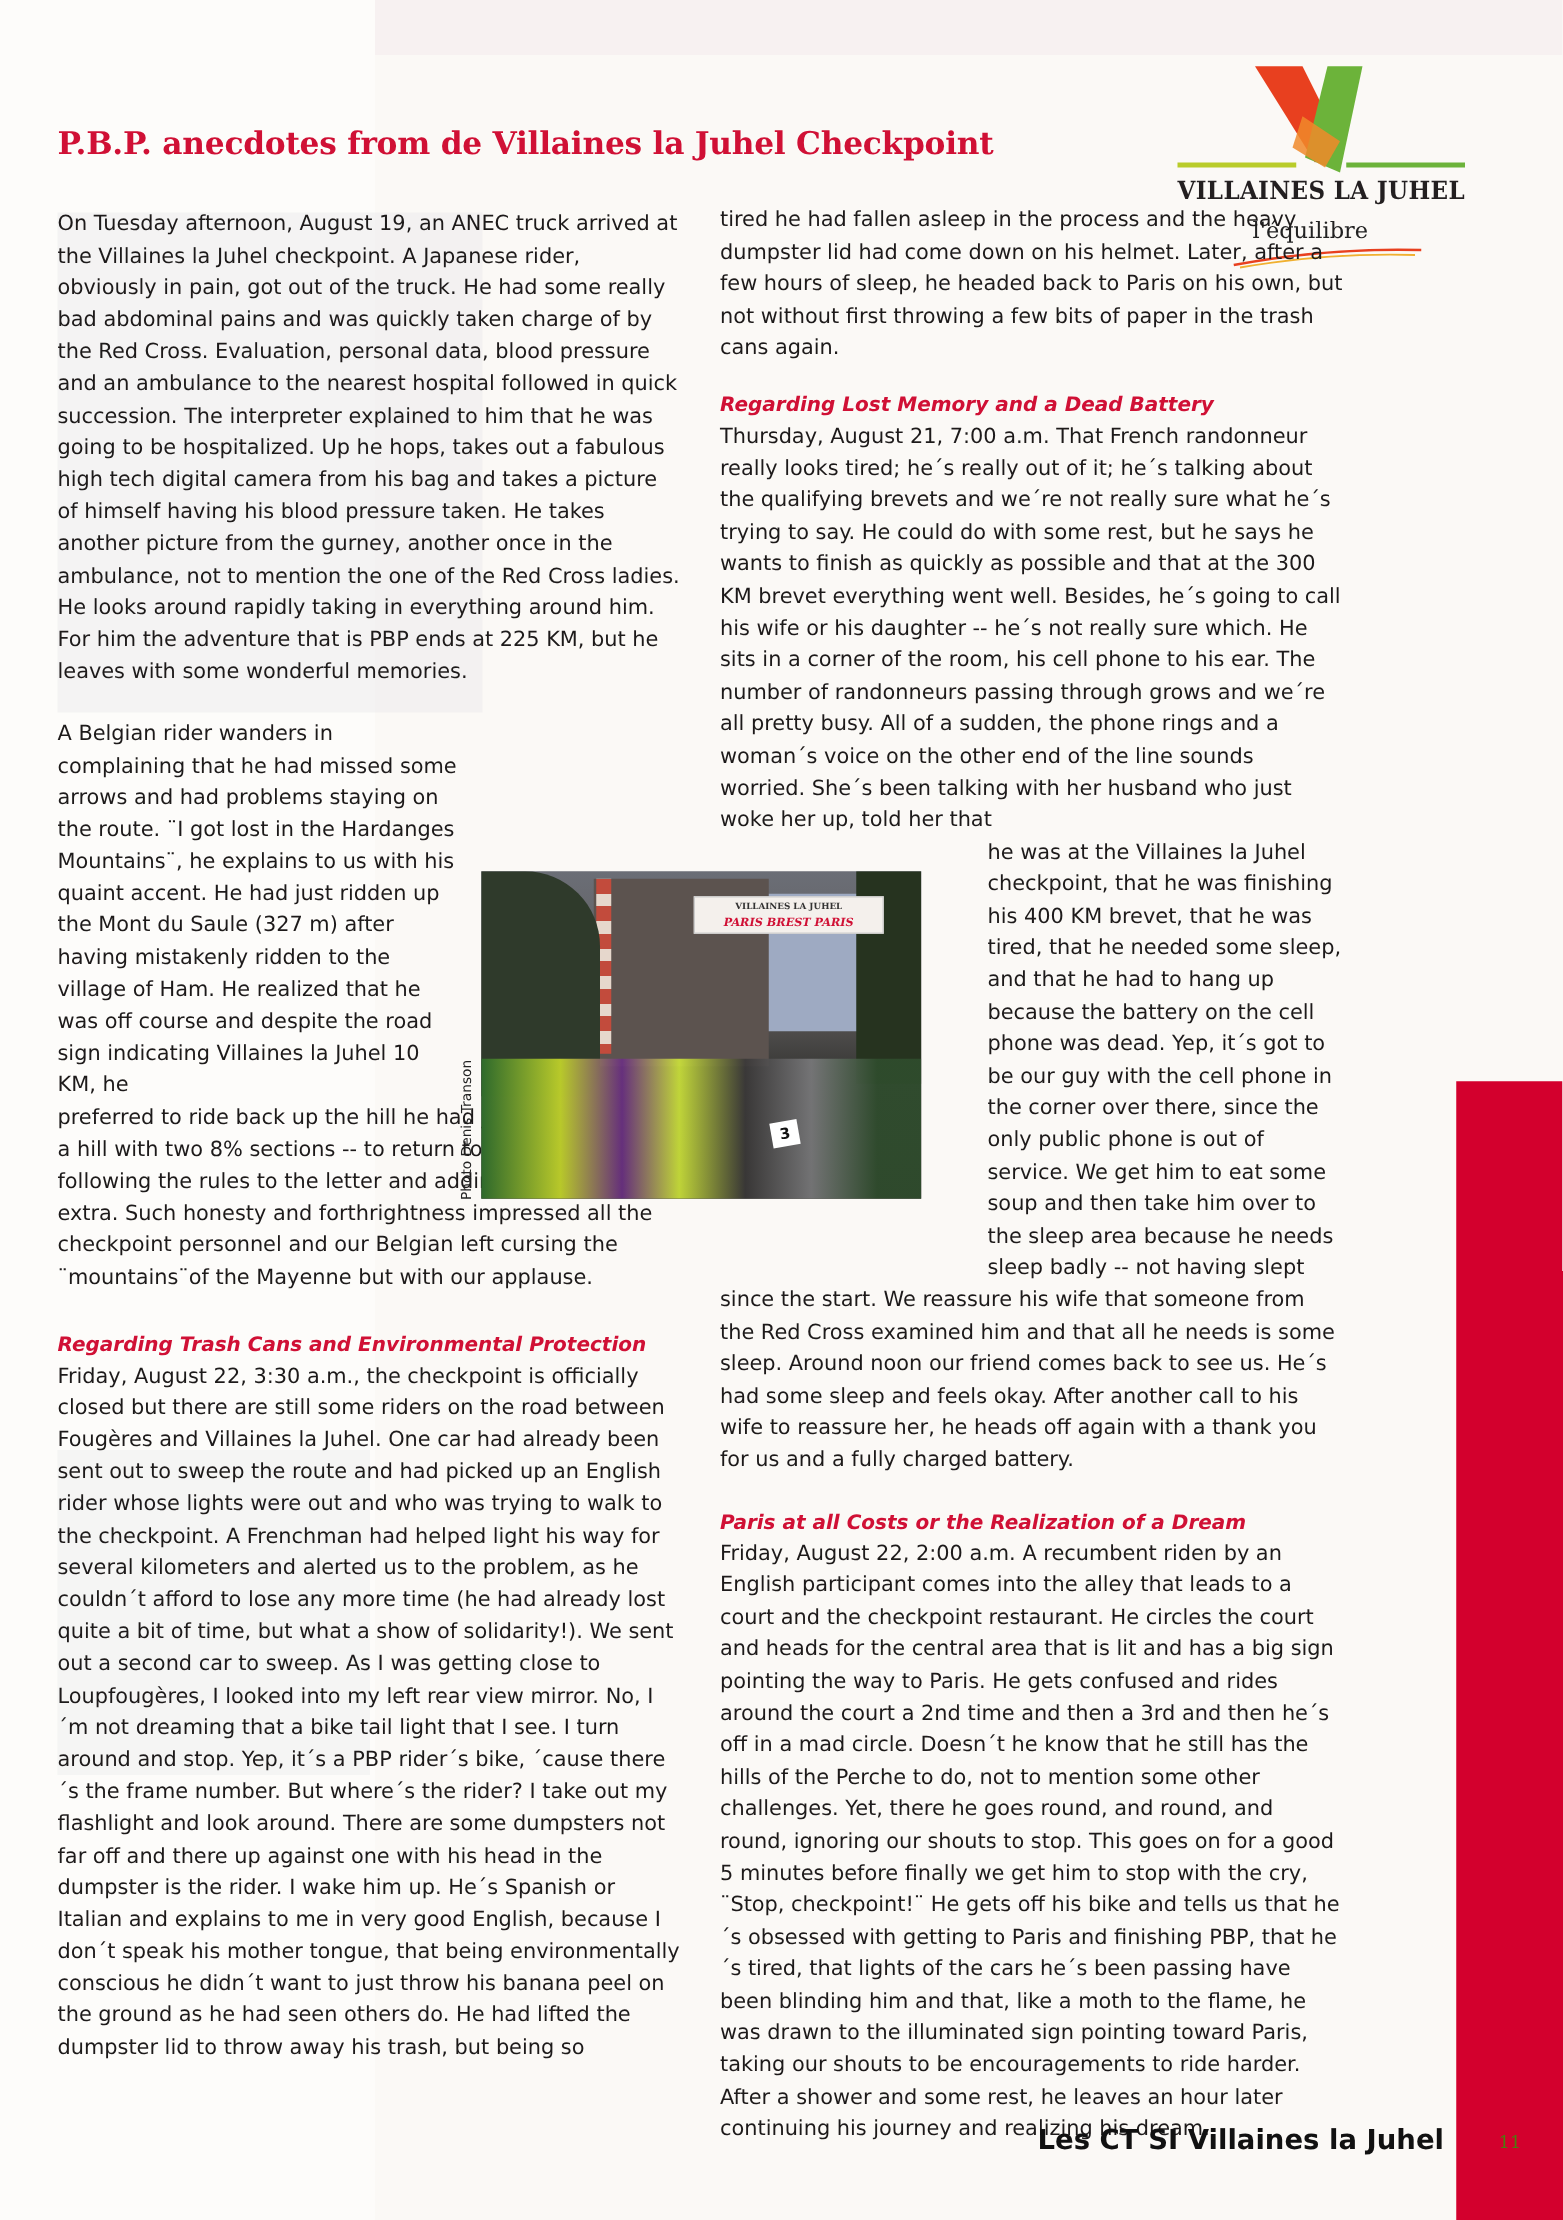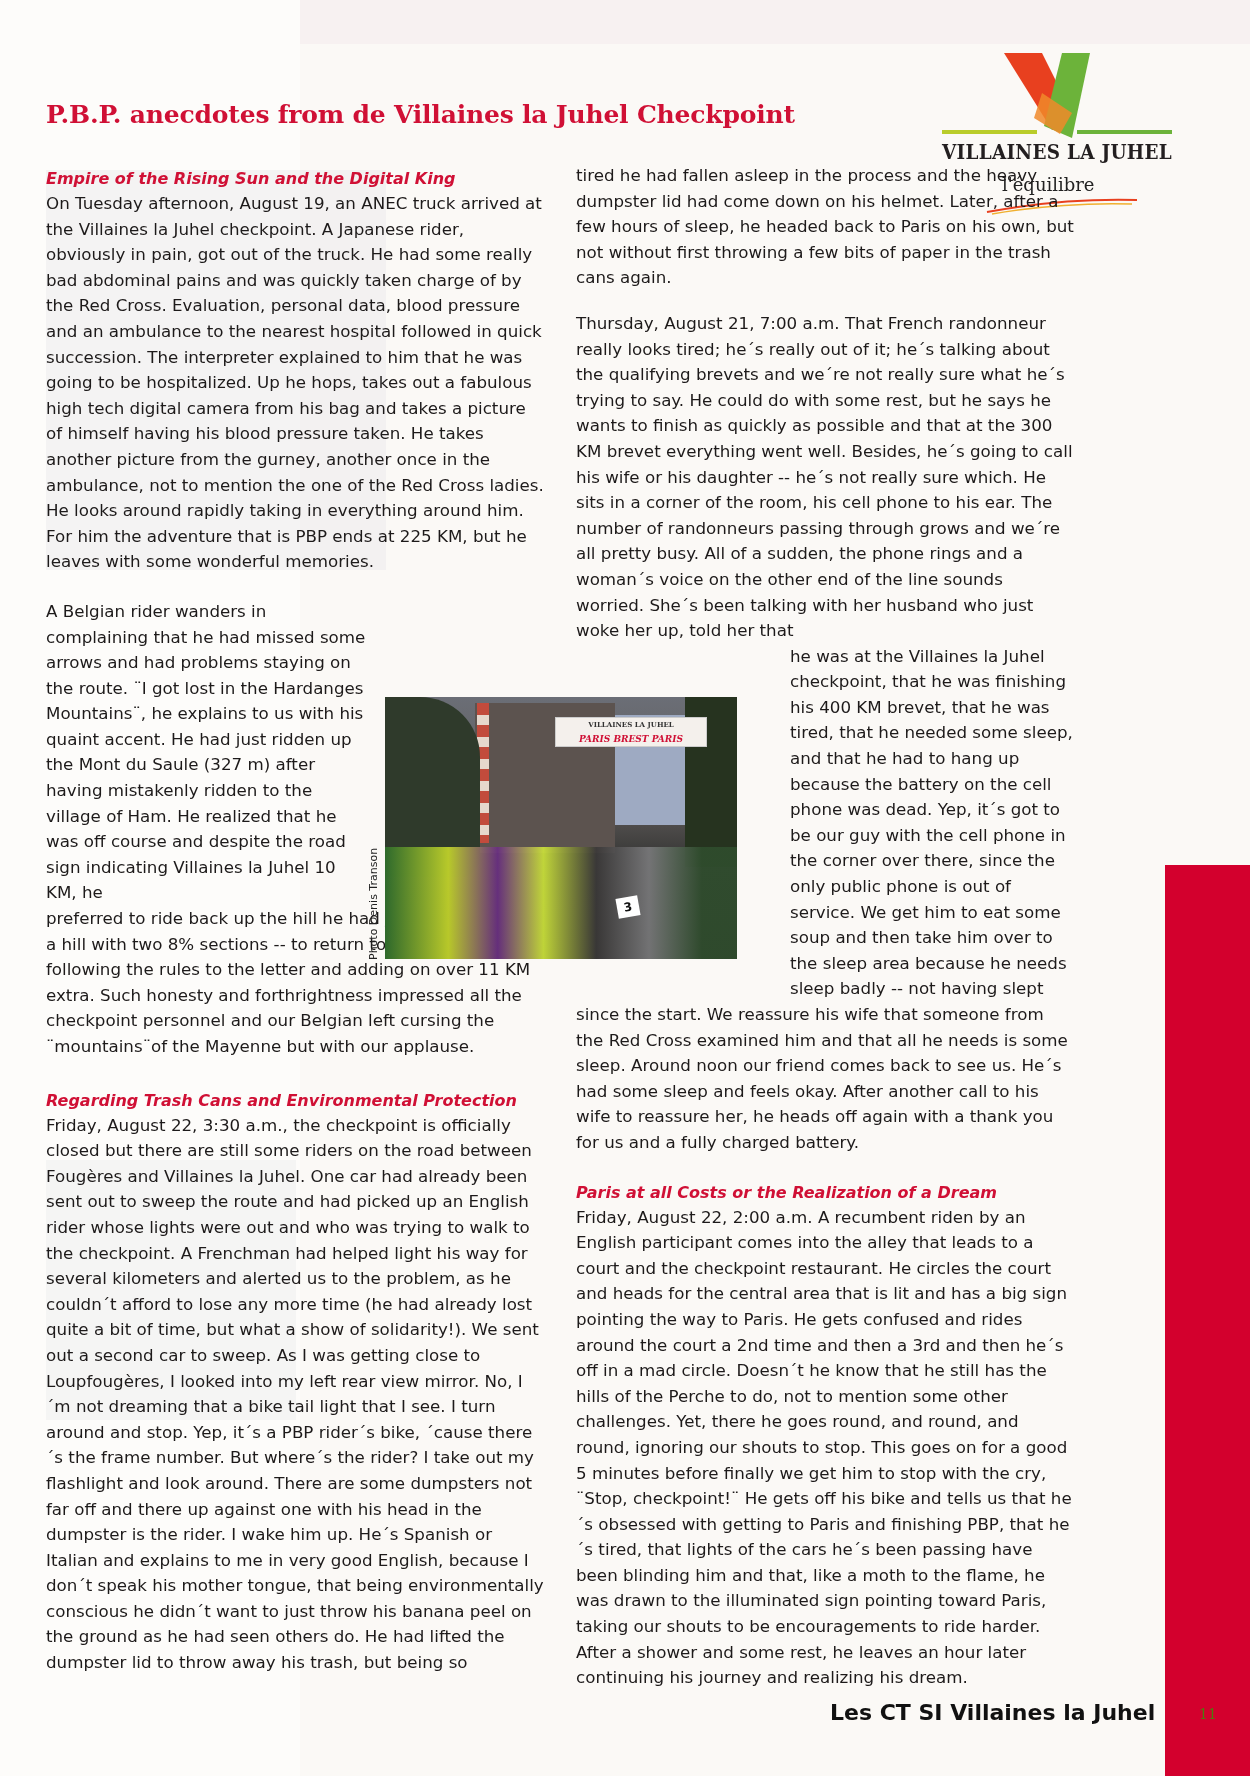--- a/index.html
+++ b/index.html
@@ -86,38 +86,38 @@
   <div class="logo-text">VILLAINES LA JUHEL</div>
   <div class="logo-tagline">l'équilibre</div>
   <svg width="160" height="20" style="position:absolute;left:60px;top:148px">
     <path d="M5,16 Q80,2 155,4" stroke="#e8401f" stroke-width="2" fill="none"></path>
     <path d="M10,18 Q80,6 150,8" stroke="#f0b030" stroke-width="1.5" fill="none"></path>
   </svg>
 </div>
 
 <div class="col" style="left:46px; top:166px; width:500px;">
   <div class="section">
-    <p class="section-head">Empire of the Rising Sun and the Digital King</p>
     <p>On Tuesday afternoon, August 19, an ANEC truck arrived at the Villaines la Juhel checkpoint. A Japanese rider, obviously in pain, got out of the truck. He had some really bad abdominal pains and was quickly taken charge of by the Red Cross. Evaluation, personal data, blood pressure and an ambulance to the nearest hospital followed in quick succession. The interpreter explained to him that he was going to be hospitalized. Up he hops, takes out a fabulous high tech digital camera from his bag and takes a picture of himself having his blood pressure taken. He takes another picture from the gurney, another once in the ambulance, not to mention the one of the Red Cross ladies. He looks around rapidly taking in everything around him. For him the adventure that is PBP ends at 225 KM, but he leaves with some wonderful memories.</p>
   </div>
   <div class="section" style="margin-top:6px">
     <p style="width:320px">A Belgian rider wanders in complaining that he had missed some arrows and had problems staying on the route. ¨I got lost in the Hardanges Mountains¨, he explains to us with his quaint accent. He had just ridden up the Mont du Saule (327 m) after having mistakenly ridden to the village of Ham. He realized that he was off course and despite the road sign indicating Villaines la Juhel 10 KM, he</p>
     <p>preferred to ride back up the hill he had just ridden down -- a hill with two 8% sections -- to return to the official route , following the rules to the letter and adding on over 11 KM extra. Such honesty and forthrightness impressed all the checkpoint personnel and our Belgian left cursing the ¨mountains¨of the Mayenne but with our applause.</p>
   </div>
   <div class="section" style="margin-top:28px">
     <p class="section-head">Regarding Trash Cans and Environmental Protection</p>
     <p>Friday, August 22, 3:30 a.m., the checkpoint is officially closed but there are still some riders on the road between Fougères and Villaines la Juhel. One car had already been sent out to sweep the route and had picked up an English rider whose lights were out and who was trying to walk to the checkpoint. A Frenchman had helped light his way for several kilometers and alerted us to the problem, as he couldn´t afford to lose any more time (he had already lost quite a bit of time, but what a show of solidarity!). We sent out a second car to sweep. As I was getting close to Loupfougères, I looked into my left rear view mirror. No, I´m not dreaming that a bike tail light that I see. I turn around and stop. Yep, it´s a PBP rider´s bike, ´cause there´s the frame number. But where´s the rider? I take out my flashlight and look around. There are some dumpsters not far off and there up against one with his head in the dumpster is the rider. I wake him up. He´s Spanish or Italian and explains to me in very good English, because I don´t speak his mother tongue, that being environmentally conscious he didn´t want to just throw his banana peel on the ground as he had seen others do. He had lifted the dumpster lid to throw away his trash, but being so</p>
   </div>
 </div>
 
 <div class="col" style="left:576px; top:163px; width:500px;">
   <div class="section">
     <p>tired he had fallen asleep in the process and the heavy dumpster lid had come down on his helmet. Later, after a few hours of sleep, he headed back to Paris on his own, but not without first throwing a few bits of paper in the trash cans again.</p>
   </div>
   <div class="section" style="margin-top:-4px">
+    <p class="section-head">Regarding Lost Memory and a Dead Battery</p>
     <p>Thursday, August 21, 7:00 a.m. That French randonneur really looks tired; he´s really out of it; he´s talking about the qualifying brevets and we´re not really sure what he´s trying to say. He could do with some rest, but he says he wants to finish as quickly as possible and that at the 300 KM brevet everything went well. Besides, he´s going to call his wife or his daughter -- he´s not really sure which. He sits in a corner of the room, his cell phone to his ear. The number of randonneurs passing through grows and we´re all pretty busy. All of a sudden, the phone rings and a woman´s voice on the other end of the line sounds worried. She´s been talking with her husband who just woke her up, told her that</p>
     <p style="margin-left:214px">he was at the Villaines la Juhel checkpoint, that he was finishing his 400 KM brevet, that he was tired, that he needed some sleep, and that he had to hang up because the battery on the cell phone was dead. Yep, it´s got to be our guy with the cell phone in the corner over there, since the only public phone is out of service. We get him to eat some soup and then take him over to the sleep area because he needs sleep badly -- not having slept</p>
     <p>since the start. We reassure his wife that someone from the Red Cross examined him and that all he needs is some sleep. Around noon our friend comes back to see us. He´s had some sleep and feels okay. After another call to his wife to reassure her, he heads off again with a thank you for us and a fully charged battery.</p>
   </div>
   <div class="section" style="margin-top:14px">
     <p class="section-head">Paris at all Costs or the Realization of a Dream</p>
     <p>Friday, August 22, 2:00 a.m. A recumbent riden by an English participant comes into the alley that leads to a court and the checkpoint restaurant. He circles the court and heads for the central area that is lit and has a big sign pointing the way to Paris. He gets confused and rides around the court a 2nd time and then a 3rd and then he´s off in a mad circle. Doesn´t he know that he still has the hills of the Perche to do, not to mention some other challenges. Yet, there he goes round, and round, and round, ignoring our shouts to stop. This goes on for a good 5 minutes before finally we get him to stop with the cry, ¨Stop, checkpoint!¨ He gets off his bike and tells us that he´s obsessed with getting to Paris and finishing PBP, that he´s tired, that lights of the cars he´s been passing have been blinding him and that, like a moth to the flame, he was drawn to the illuminated sign pointing toward Paris, taking our shouts to be encouragements to ride harder. After a shower and some rest, he leaves an hour later continuing his journey and realizing his dream.</p>
   </div>
 </div>
 

